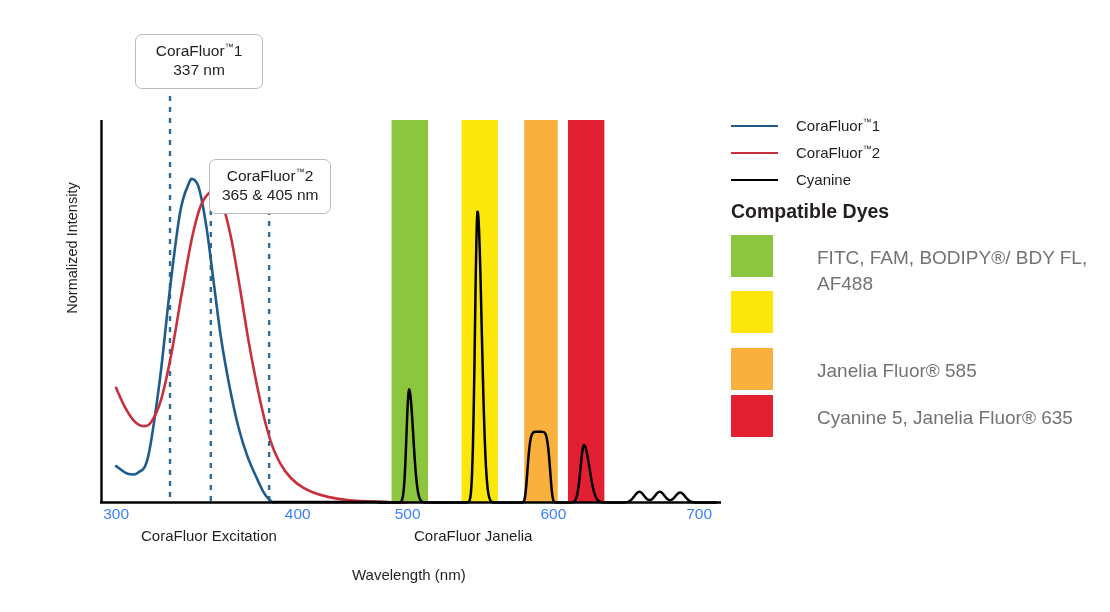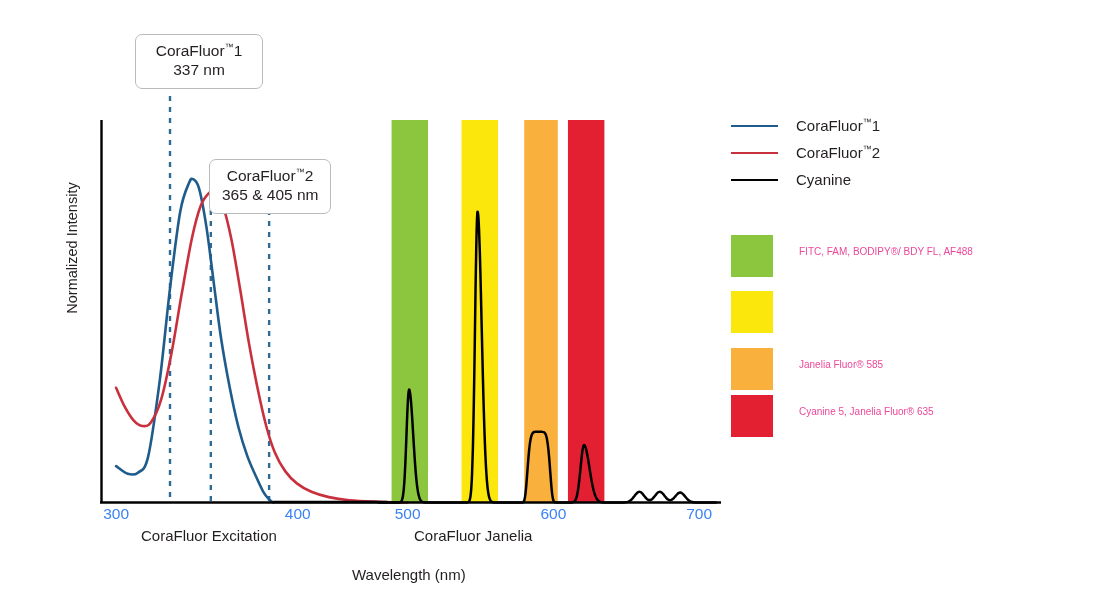--- a/index.html
+++ b/index.html
@@ -42,21 +42,21 @@
   .legend{position:absolute;left:731px;top:112px;width:360px;}
   .leg-row{display:flex;align-items:center;height:27px;}
   .leg-line{width:47px;height:0;border-top-width:2.6px;border-top-style:solid;margin-right:18px;}
   .leg-txt{font-size:15px;color:#231f20;white-space:nowrap;}
   .leg-txt sup{font-size:9px;vertical-align:super;line-height:0;}
 
   #dyes-title{position:absolute;left:731px;top:200px;font-size:19.5px;font-weight:bold;color:#231f20;}
 
   .dye-row{position:absolute;left:731px;display:flex;align-items:flex-start;}
   .dye-sw{width:42px;height:42px;flex:0 0 42px;}
-  .dye-lbl{margin-left:26px;font-size:10px;line-height:1.38;color:#ec4899;padding-top:10px;}
+  .dye-lbl{margin-left:44px;font-size:19px;line-height:1.38;color:#737373;padding-top:10px;}
   .dye-lbl.two{padding-top:2px;}
   #dye-0{top:235px;}
   #dye-1{top:291px;}
   #dye-2{top:348px;}
   #dye-3{top:395px;}
 </style>
 </head>
 <body>
 
 <div id="root">
@@ -114,20 +114,21 @@
     <div class="leg-row">
       <span class="leg-line" style="border-top-color:#c9303e"></span>
       <span class="leg-txt"><span>CoraFluor</span><sup>™</sup><span>2</span></span>
     </div>
     <div class="leg-row">
       <span class="leg-line" style="border-top-color:#000000"></span>
       <span class="leg-txt">Cyanine</span>
     </div>
   </div>
 
+  <div id="dyes-title">Compatible Dyes</div>
 
   <div class="dye-row" id="dye-0">
     <span class="dye-sw" style="background:#8cc63e"></span>
     <span class="dye-lbl">
       <span>FITC, FAM, BODIPY®/ BDY FL, AF488</span>
     </span>
   </div>
 
   <div class="dye-row" id="dye-1">
     <span class="dye-sw" style="background:#fbe70b"></span>

